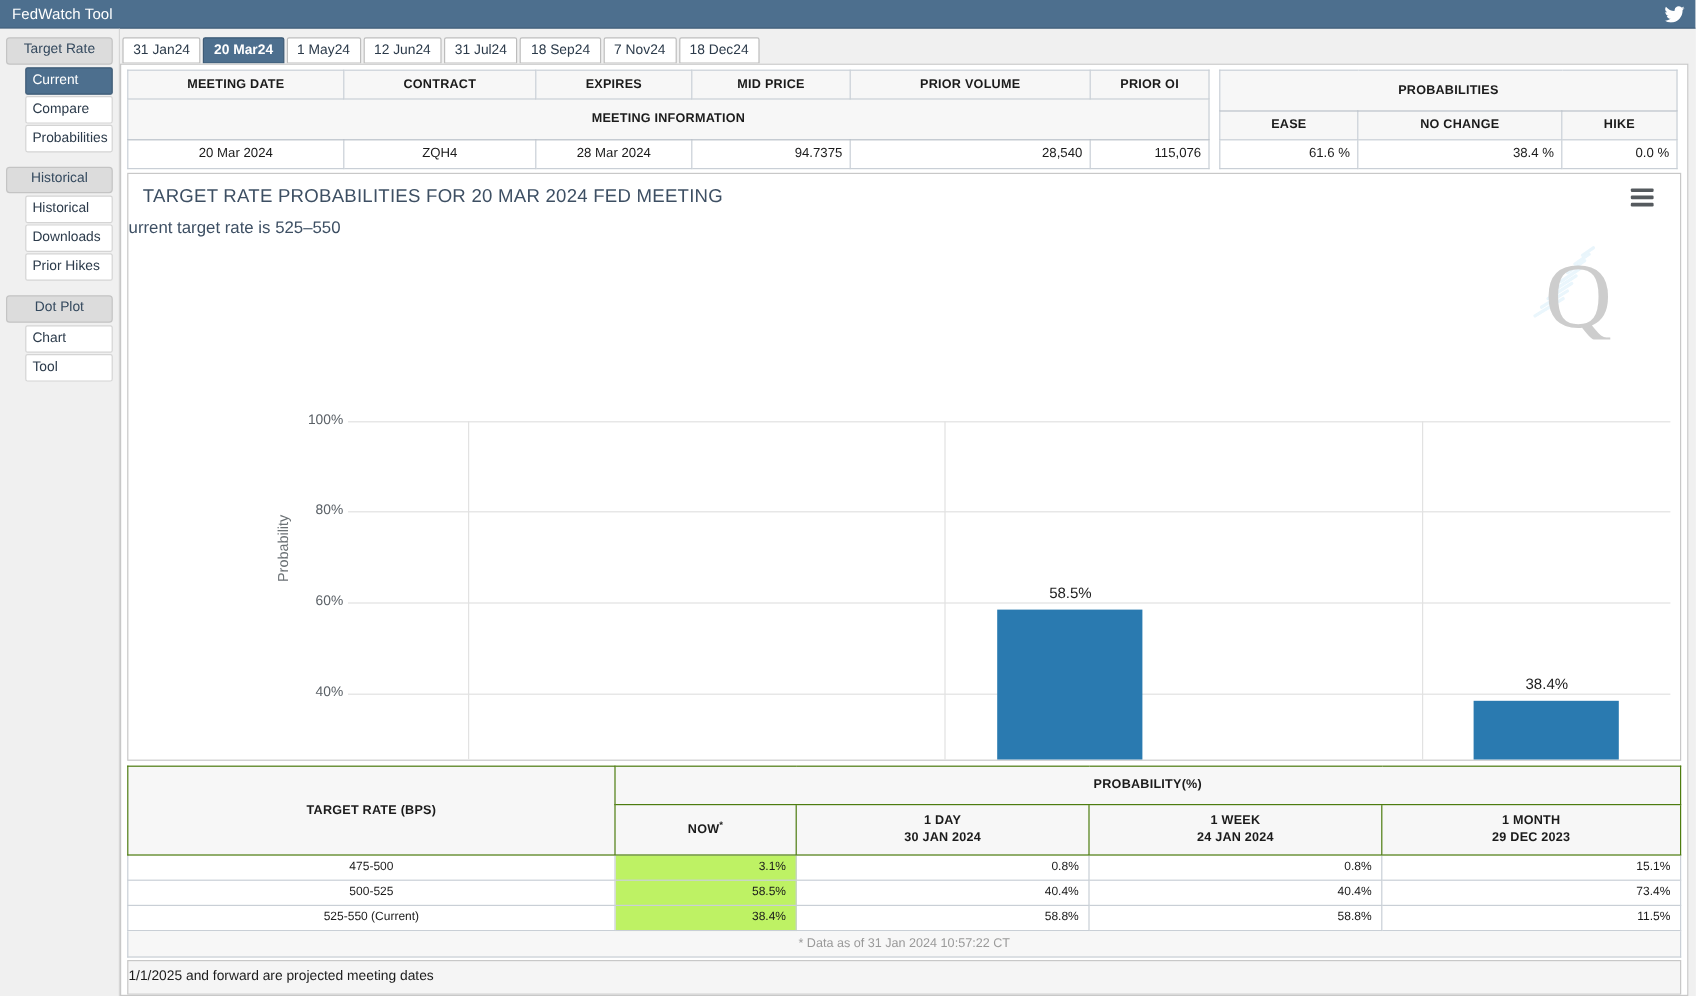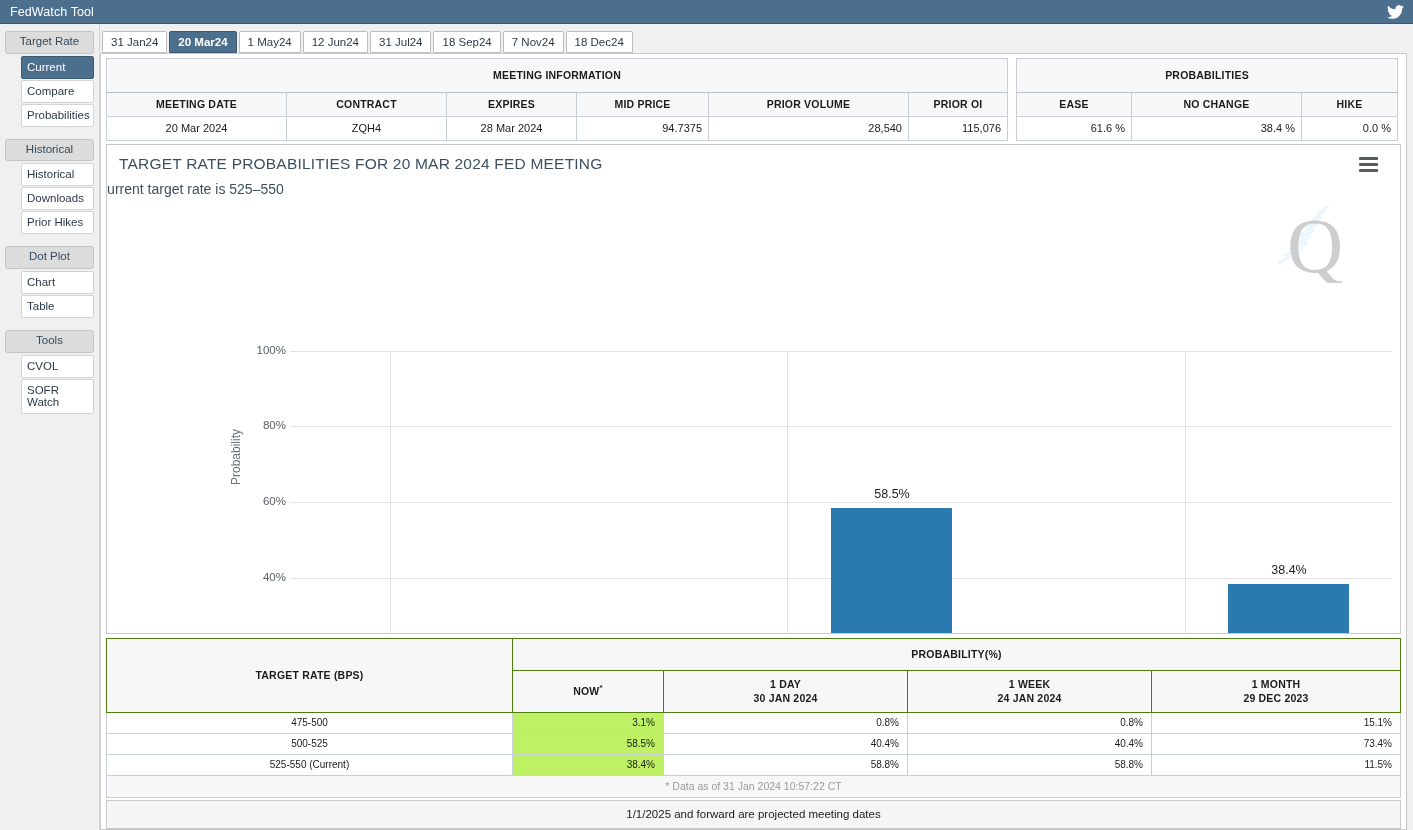--- a/index.html
+++ b/index.html
@@ -280,21 +280,20 @@
     background: #f7f7f7;
     text-align: center;
     font-size: 10.5px;
     color: #9a9a9a;
     padding: 4px 0 5px 0;
   }
   .projected {
     margin: 2px 5px 0 5px;
     border: 1px solid #c8c8c8;
     background: #f5f5f5;
-    text-align: center;
     font-size: 11.5px;
     color: #1b1b1b;
     padding: 7px 0 8px 0;
   }
 </style>
 </head>
 <body>
 
 <div class="titlebar">
   <div class="tb-title">FedWatch Tool</div>
@@ -321,29 +320,24 @@
       <div class="sb-group-header">Historical</div>
       <div class="sb-item">Historical</div>
       <div class="sb-item">Downloads</div>
       <div class="sb-item">Prior Hikes</div>
     </div>
     <div class="sb-gap"></div>
 
     <div class="sb-group">
       <div class="sb-group-header">Dot Plot</div>
       <div class="sb-item">Chart</div>
-      <div class="sb-item">Table</div>
+      <div class="sb-item">Tool</div>
     </div>
     <div class="sb-gap"></div>
 
-    <div class="sb-group">
-      <div class="sb-group-header">Tools</div>
-      <div class="sb-item">CVOL</div>
-      <div class="sb-item">SOFR Watch</div>
-    </div>
 
   </div>
 
   <div class="content">
 
     <div class="tabbar">
       <div class="tab">31 Jan24</div>
       <div class="tab active">20 Mar24</div>
       <div class="tab">1 May24</div>
       <div class="tab">12 Jun24</div>
@@ -353,30 +347,30 @@
       <div class="tab">18 Dec24</div>
     </div>
 
     <div class="panel">
 
       <div class="info-row">
 
         <table class="info-table meeting">
           <tbody>
               <tr>
-                <th class="group" colspan="6">MEETING INFORMATION</th>
-              </tr>
-          <tr>
             <th style="width:180px">MEETING DATE</th>
             <th style="width:160px">CONTRACT</th>
             <th style="width:130px">EXPIRES</th>
             <th style="width:132px">MID PRICE</th>
             <th style="width:200px">PRIOR VOLUME</th>
             <th>PRIOR OI</th>
           </tr>
+          <tr>
+                <th class="group" colspan="6">MEETING INFORMATION</th>
+              </tr>
           <tr>
             <td class="c">20 Mar 2024</td>
             <td class="c">ZQH4</td>
             <td class="c">28 Mar 2024</td>
             <td class="r">94.7375</td>
             <td class="r">28,540</td>
             <td class="r">115,076</td>
           </tr>
         </tbody>
           </table>

